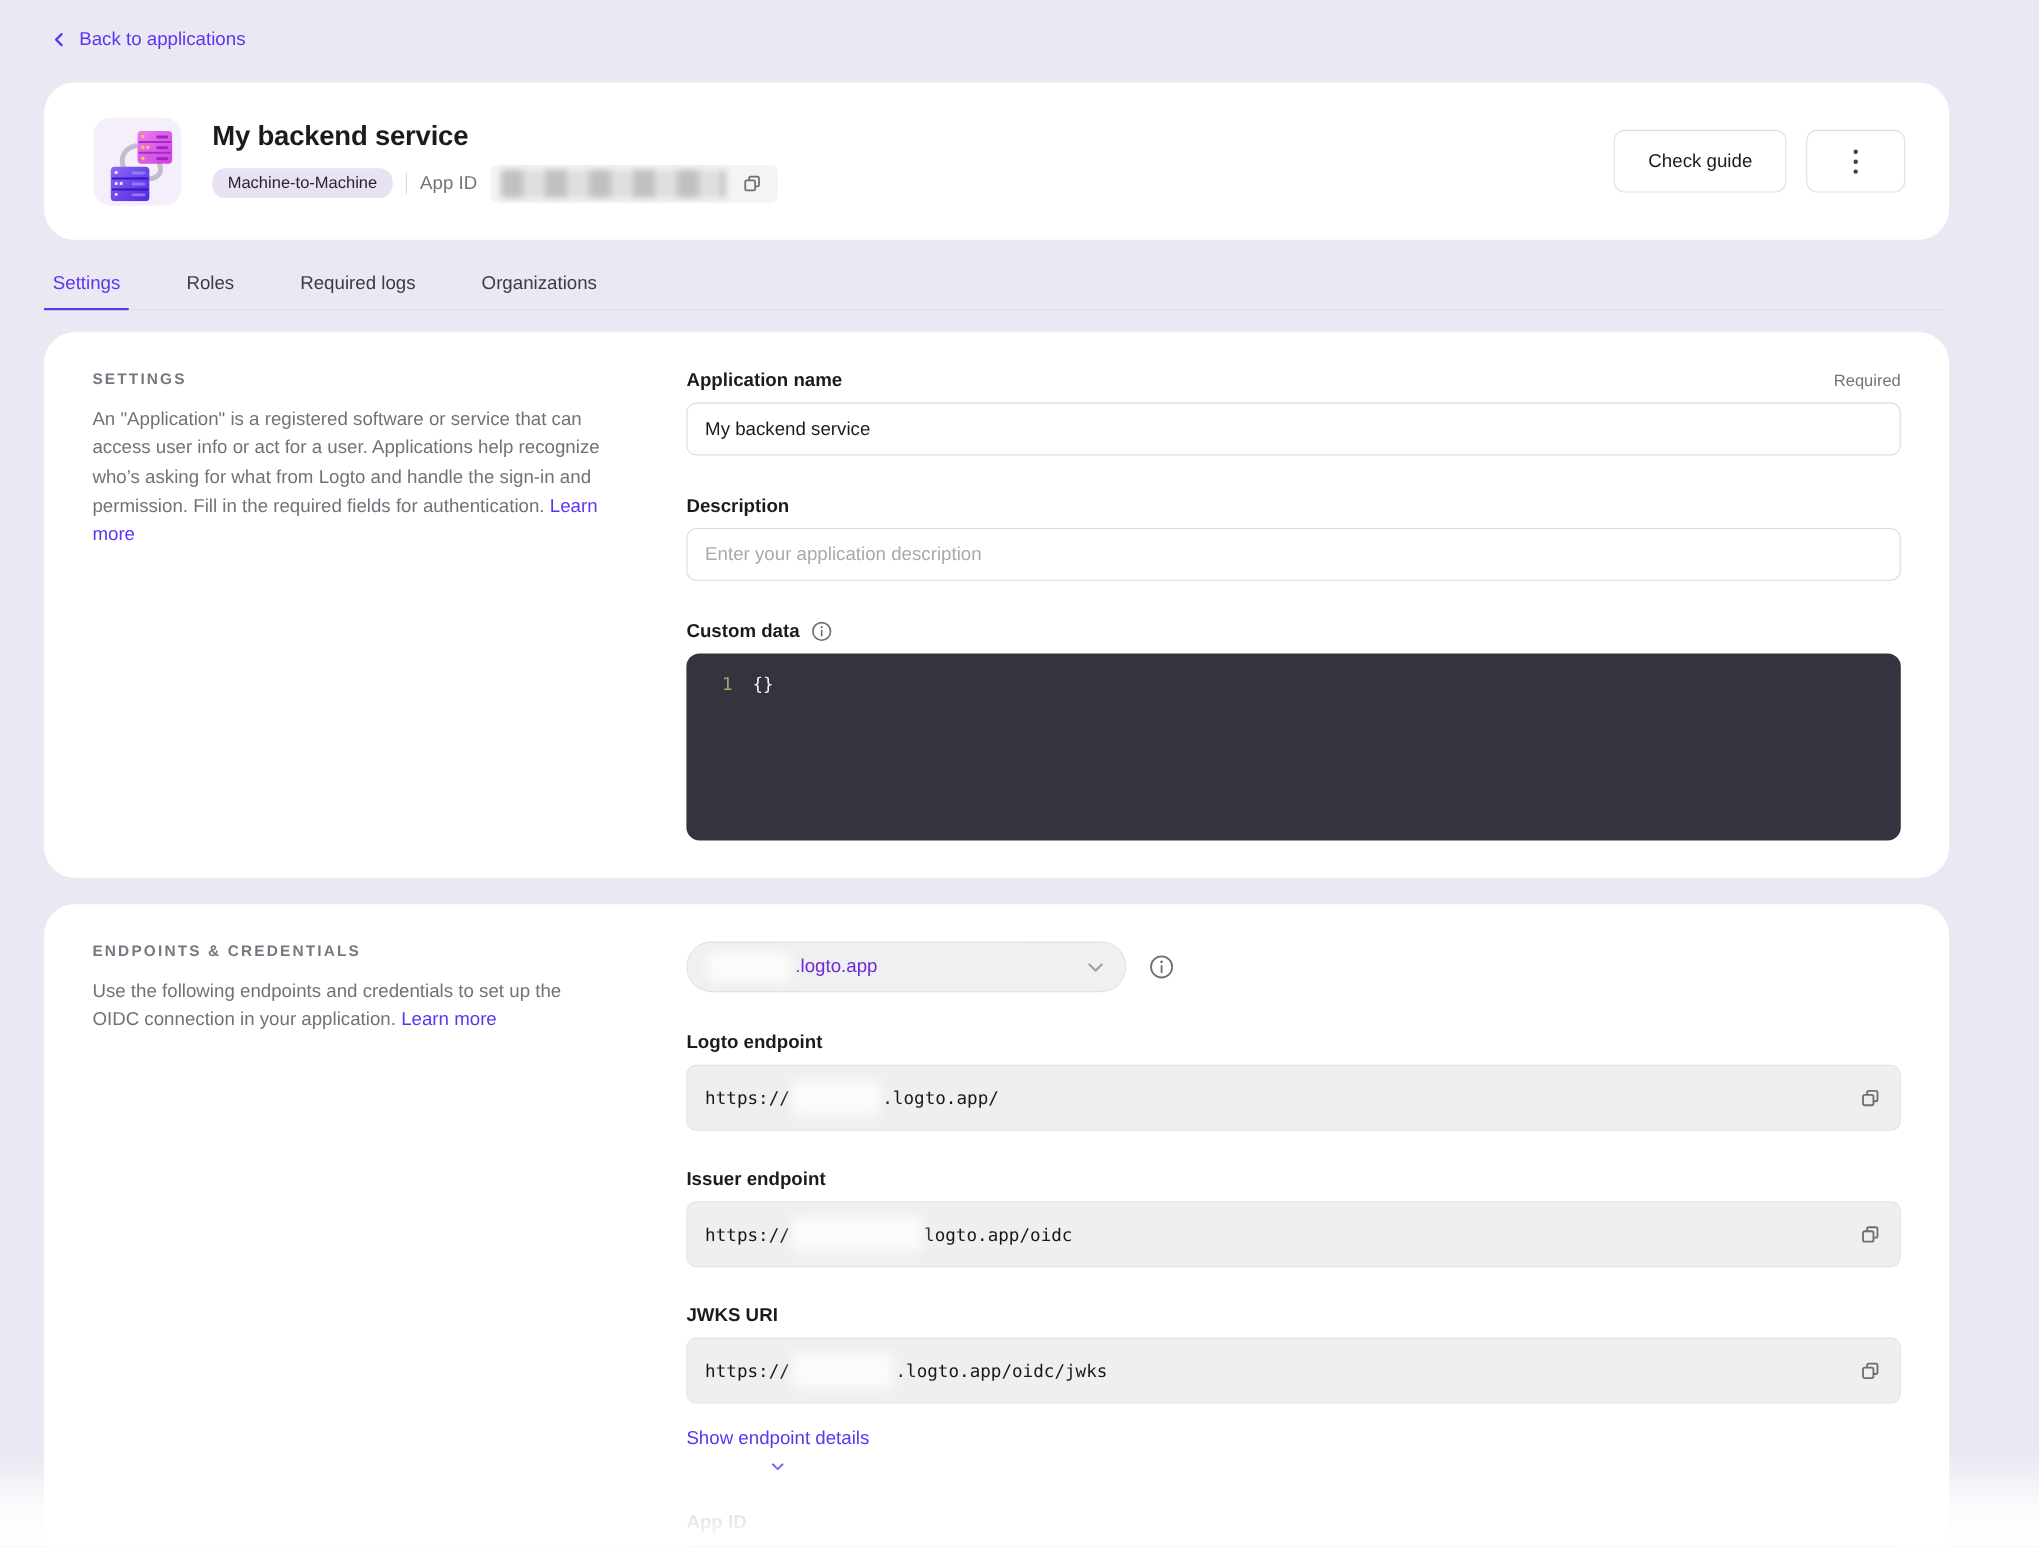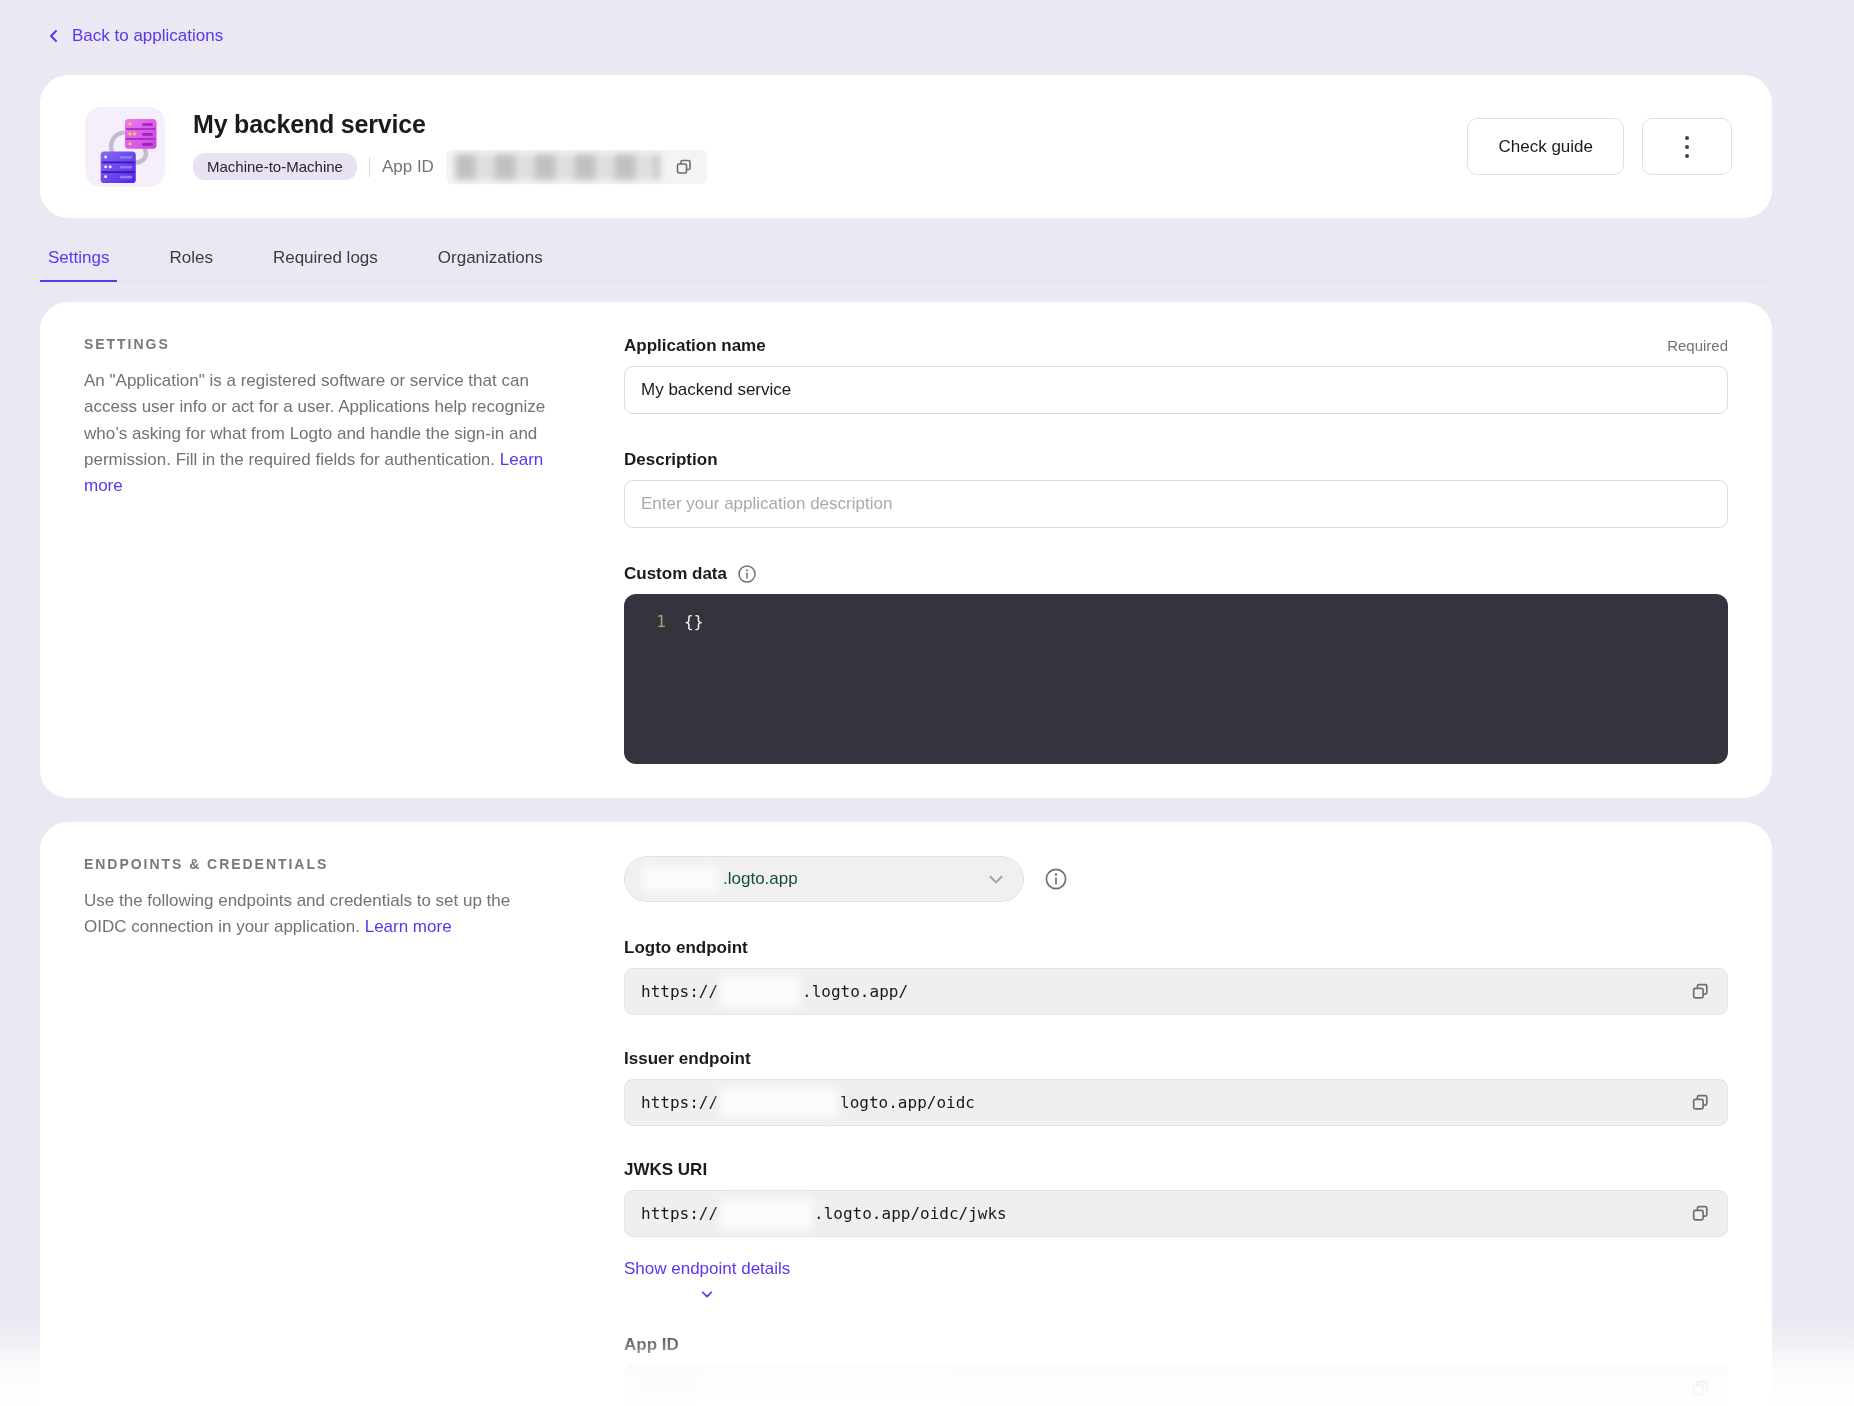--- a/index.html
+++ b/index.html
@@ -77,26 +77,26 @@
 
   .editor { margin-top:10px; height:170px; background:#33343E; border-radius:12px;
     padding:18px 0; display:flex; font-family:"DejaVu Sans Mono", monospace; font-size:16px; }
   .editor-gutter { width:42px; text-align:right; color:#A9A366; flex:none; }
   .editor-code { margin-left:18px; color:#F6F4E8; }
 
   
   .domain-row { display:flex; align-items:center; gap:20px; }
   .domain-select { width:400px; height:46px; background:#F0F0F1; border:1px solid #E2E2E3;
     border-radius:23px; display:flex; align-items:center; gap:4px; padding:0 18px; cursor:pointer; }
-  .domain-suffix { font-size:17px; color:#14532d; }
+  .domain-suffix { font-size:17px; color:#6d28d9; }
   .select-chevron { margin-left:auto; display:flex; }
 
   .ep-group { margin-top:34px; }
   .ep-group.first { margin-top:36px; }
-  .ep-field { margin-top:10px; height:47px; background:#EFEFF0; border:1px solid #E3E3E4;
+  .ep-field { margin-top:10px; height:60px; background:#EFEFF0; border:1px solid #E3E3E4;
     border-radius:9px; display:flex; align-items:center; padding:0 12px 0 16px;
     font-family:"DejaVu Sans Mono", monospace; font-size:16px; color:#16181A; }
   .ep-redact { height:32px; margin:0 2px; }
   .copy-btn { margin-left:auto; background:none; border:none; padding:4px; cursor:pointer;
     display:flex; align-items:center; }
   .show-details { margin-top:22px; display:inline-flex; align-items:center; gap:8px;
     color:#5D34F2; font-size:17px; font-weight:500; cursor:pointer; text-decoration:none;flex-direction:column; }
   .appid-group { margin-top:34px; }
   .appid-field-gap { width:10px; flex:none; }
 

